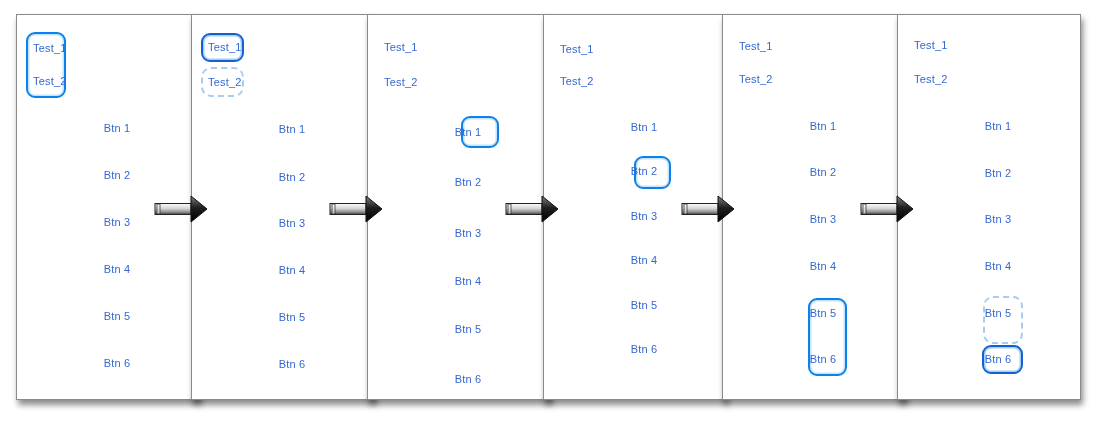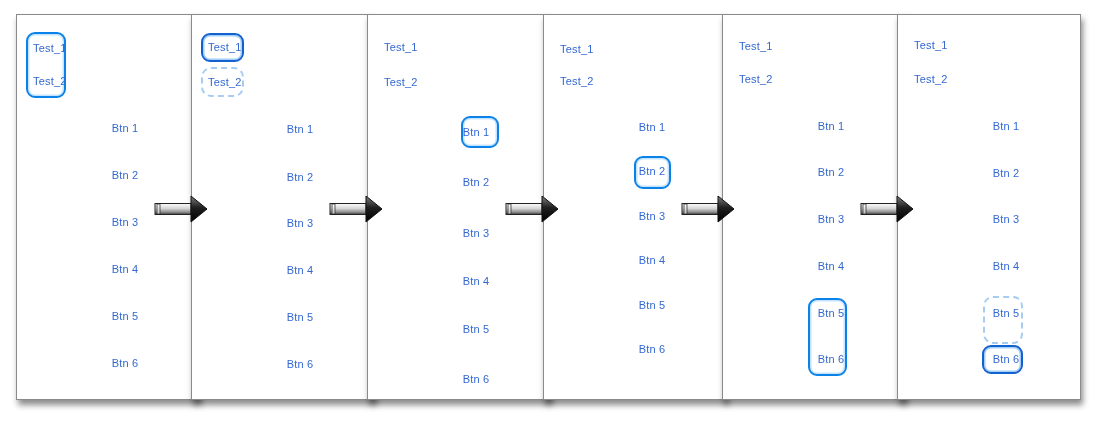--- a/index.html
+++ b/index.html
@@ -10,21 +10,21 @@
   .panel{
     position:absolute;top:14px;width:184px;height:386px;box-sizing:border-box;
     background:#ffffff;border:1px solid var(--panel-border,#8a8a8a);
     box-shadow:2px 5px 6px rgba(0,0,0,0.45);
   }
   .lbl{
     position:absolute;transform:translateY(-50%);
     font-size:11px;letter-spacing:0.2px;color:var(--label-text,#3468d1);
     white-space:nowrap;cursor:default;
   }
-  .lbl.btn{left:108px;transform:translate(-50%,-50%);}
+  .lbl.btn{left:100px;transform:translate(-50%,-50%);}
   .lbl.test{left:16px;}
   .hl{position:absolute;box-sizing:border-box;border-radius:9px;background:transparent;}
   .hl.solid{
     border:2px solid var(--hl-solid,#0a82e8);
     box-shadow:inset 0 0 0 1.5px rgba(150,205,255,0.55);
   }
   .hl.strong{
     border:2.5px solid var(--hl-strong,#1261cf);
     box-shadow:inset 0 0 0 1.5px rgba(130,190,250,0.75);
   }

